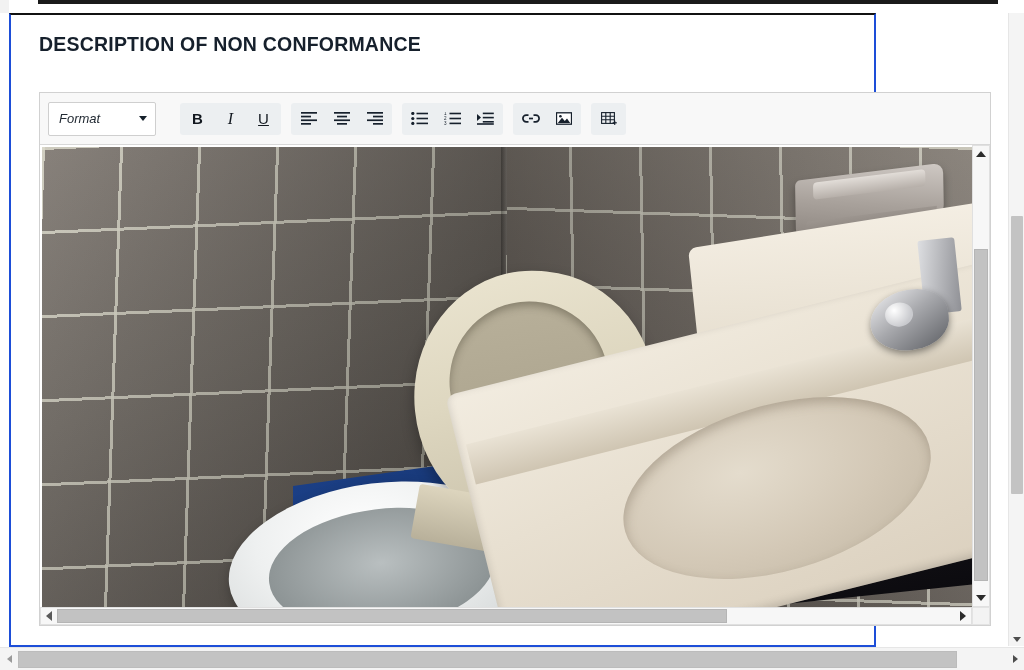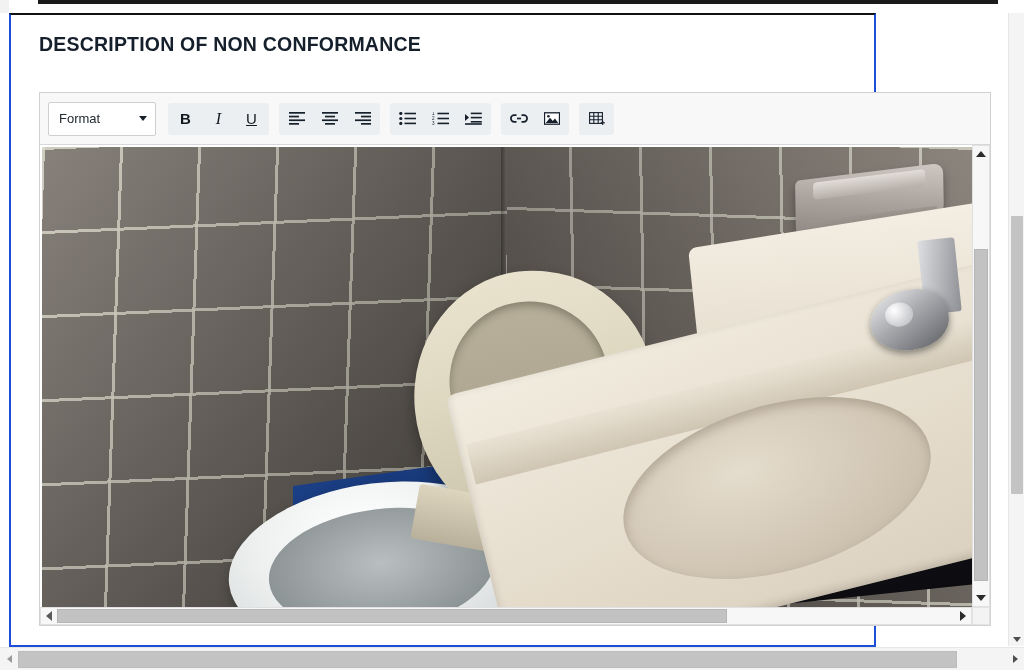--- a/index.html
+++ b/index.html
@@ -125,21 +125,22 @@
   #format-select {
     width: 108px;
     height: 34px;
     background: #ffffff;
     border: 1px solid #cfcfcf;
     border-radius: 2px;
     display: flex;
     align-items: center;
     padding: 0 8px 0 10px;
     cursor: pointer;
-    margin-right: 2px;
+    margin-right: 14px;
+    font-style: italic;
   }
   #format-select .fs-label {
     flex: 1;
     font-size: 13px;
     color: #222a33;
     font-family: "Liberation Sans", sans-serif;
   }
   #format-select .caret {
     width: 0; height: 0;
     border-left: 4.5px solid transparent;

